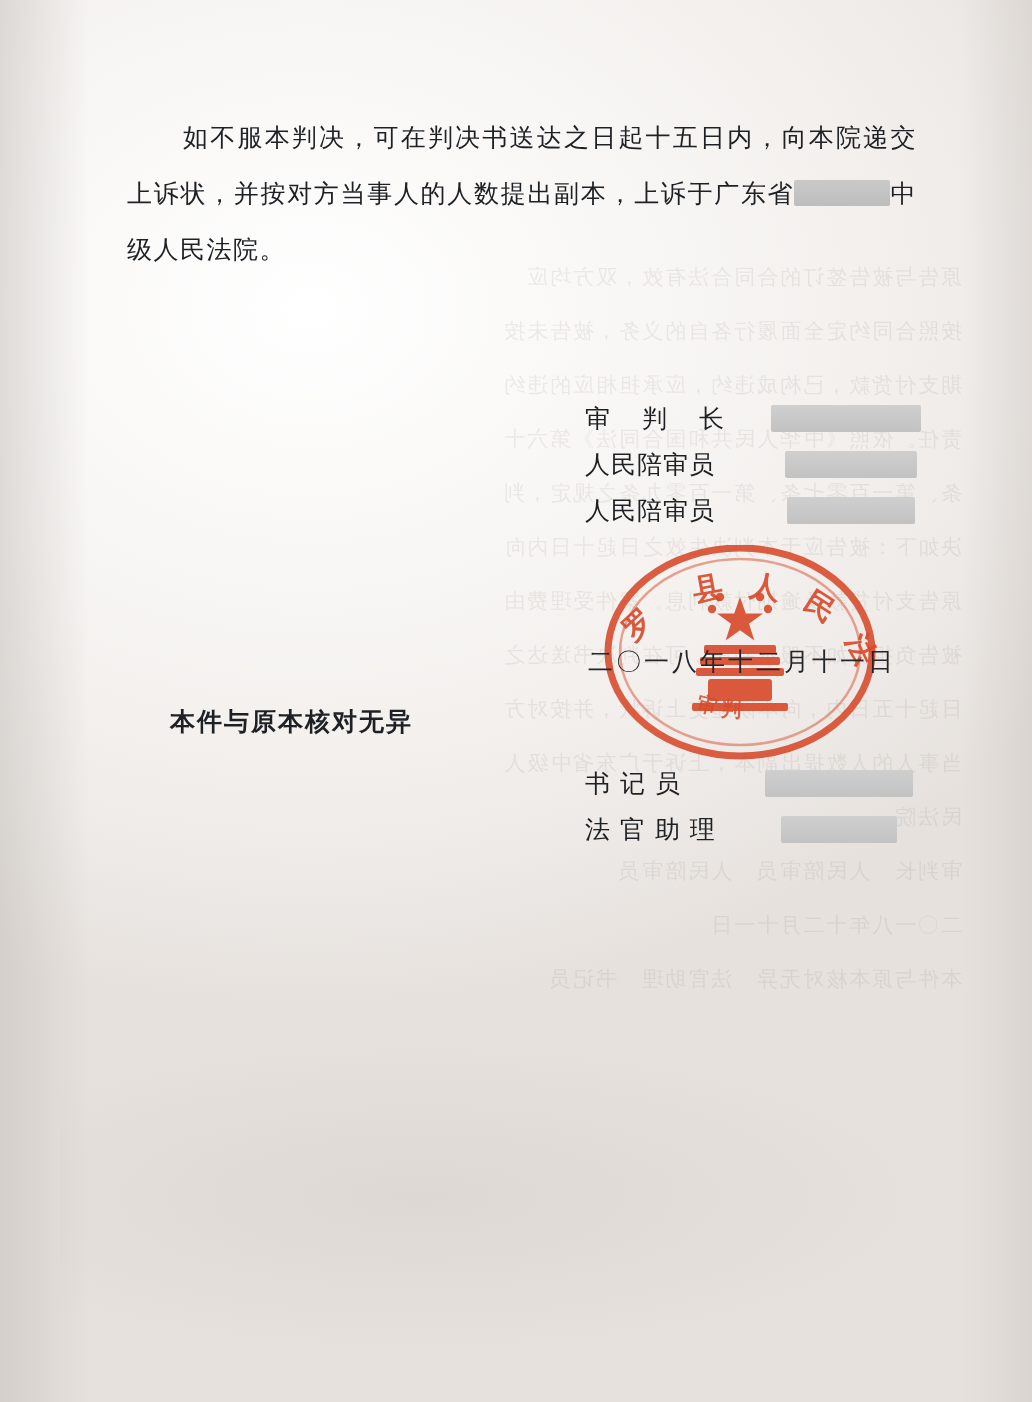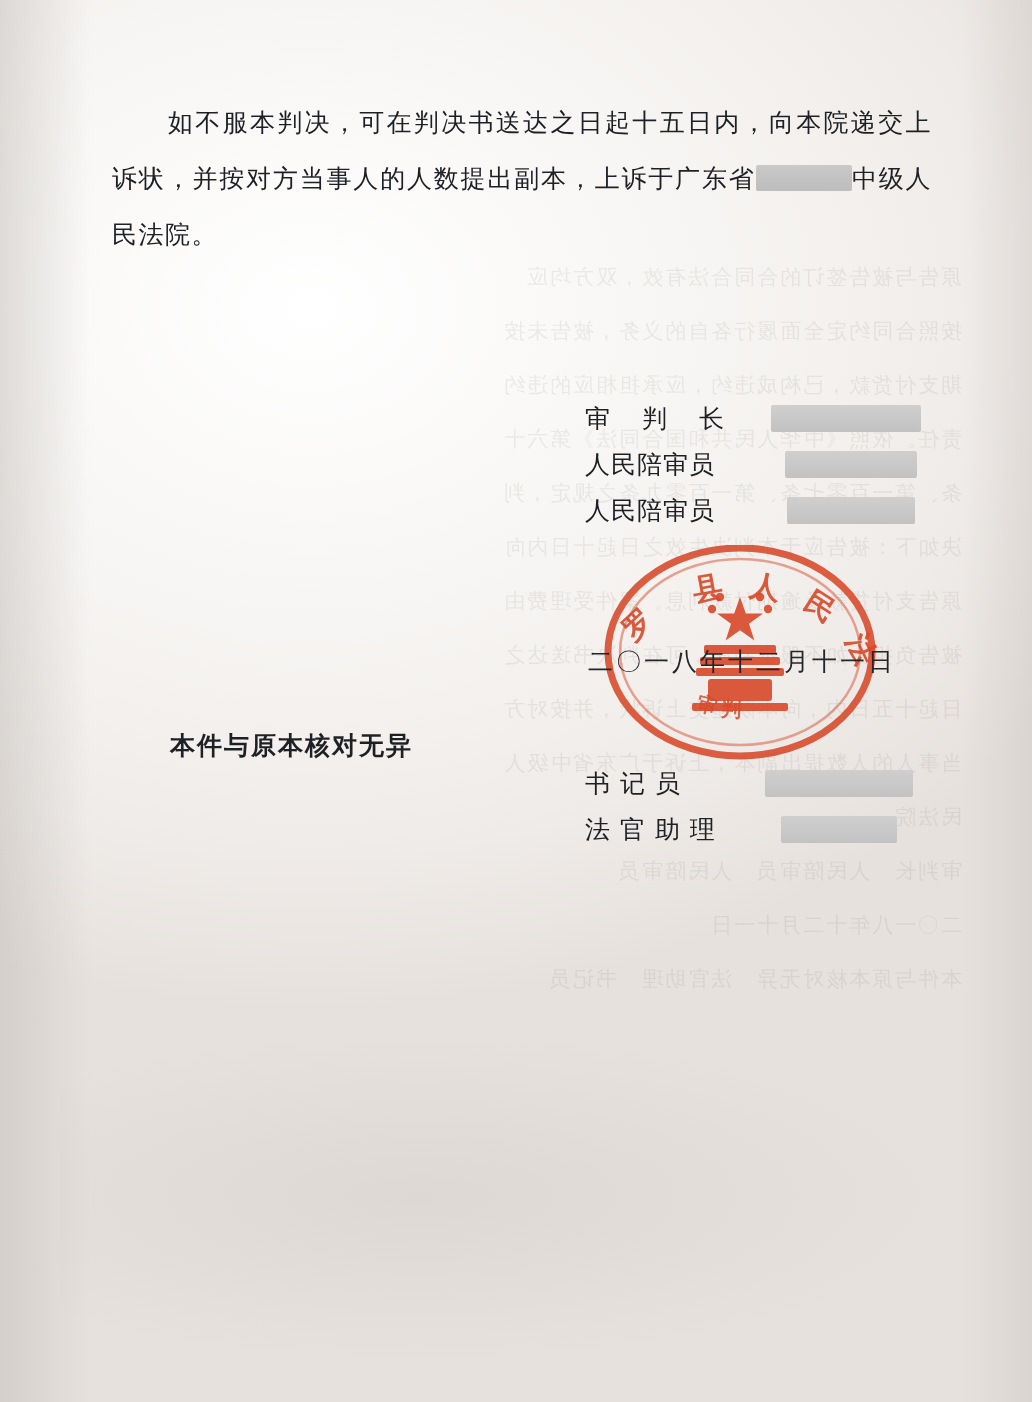--- a/index.html
+++ b/index.html
@@ -46,21 +46,21 @@
 
   
   .content{position:absolute;inset:0;}
 
   .body-text{
     position:absolute;left:112px;top:95px;width:820px;
     font-size:25px;line-height:56px;color:#1d2024;
     letter-spacing:1.5px;
     text-align:justify;
   }
-  .body-text p{margin:0;text-indent:56px;}
+  .body-text p{margin:15px;text-indent:56px;}
   .redact{
     display:inline-block;vertical-align:-4px;
     background:linear-gradient(180deg,#c9c9c9,#bdbdbd);
     border-radius:2px;
     height:26px;
   }
 
   
   .sig-block{position:absolute;left:585px;top:395px;width:420px;}
   .sig-row{display:flex;align-items:center;height:46px;}
@@ -74,21 +74,21 @@
     background:linear-gradient(180deg,#cfcfcf,#c2c2c2);
   }
 
   .date-line{
     position:absolute;left:588px;top:645px;
     font-size:25px;color:#23262a;letter-spacing:3px;white-space:nowrap;
   }
 
   .verify-line{
     position:absolute;left:170px;top:705px;
-    font-size:25px;color:#1d2024;letter-spacing:2px;font-weight:600;margin-top:24px;
+    font-size:25px;color:#1d2024;letter-spacing:2px;font-weight:600;
   }
 
   .sig-block2{position:absolute;left:585px;top:760px;width:420px;}
 
   
   .seal{
     position:absolute;left:600px;top:545px;width:280px;height:215px;
     pointer-events:none;
   }
   .seal svg{width:100%;height:100%;}

